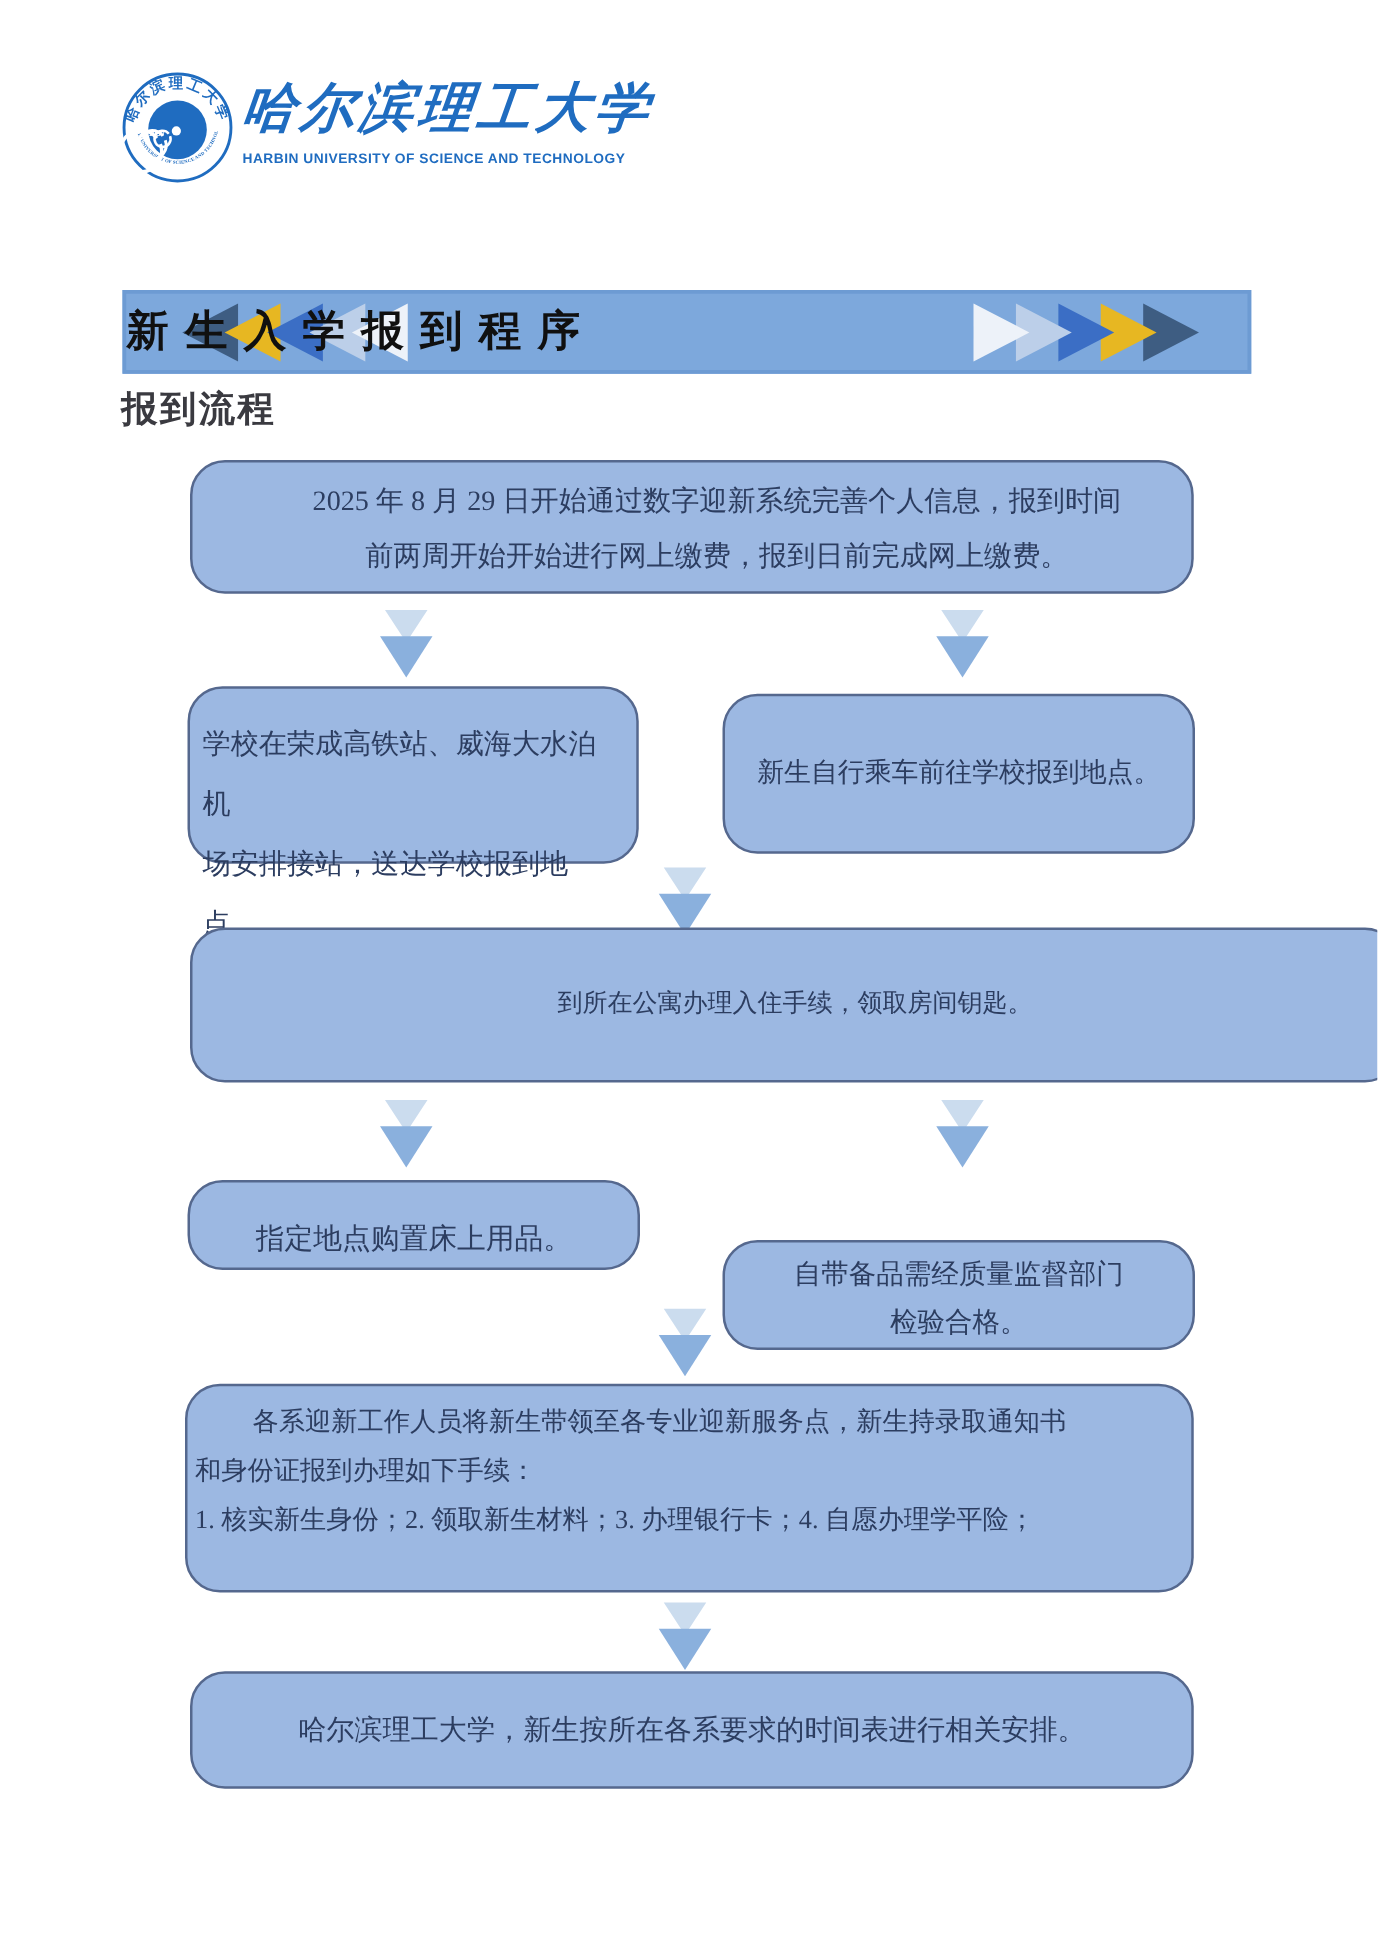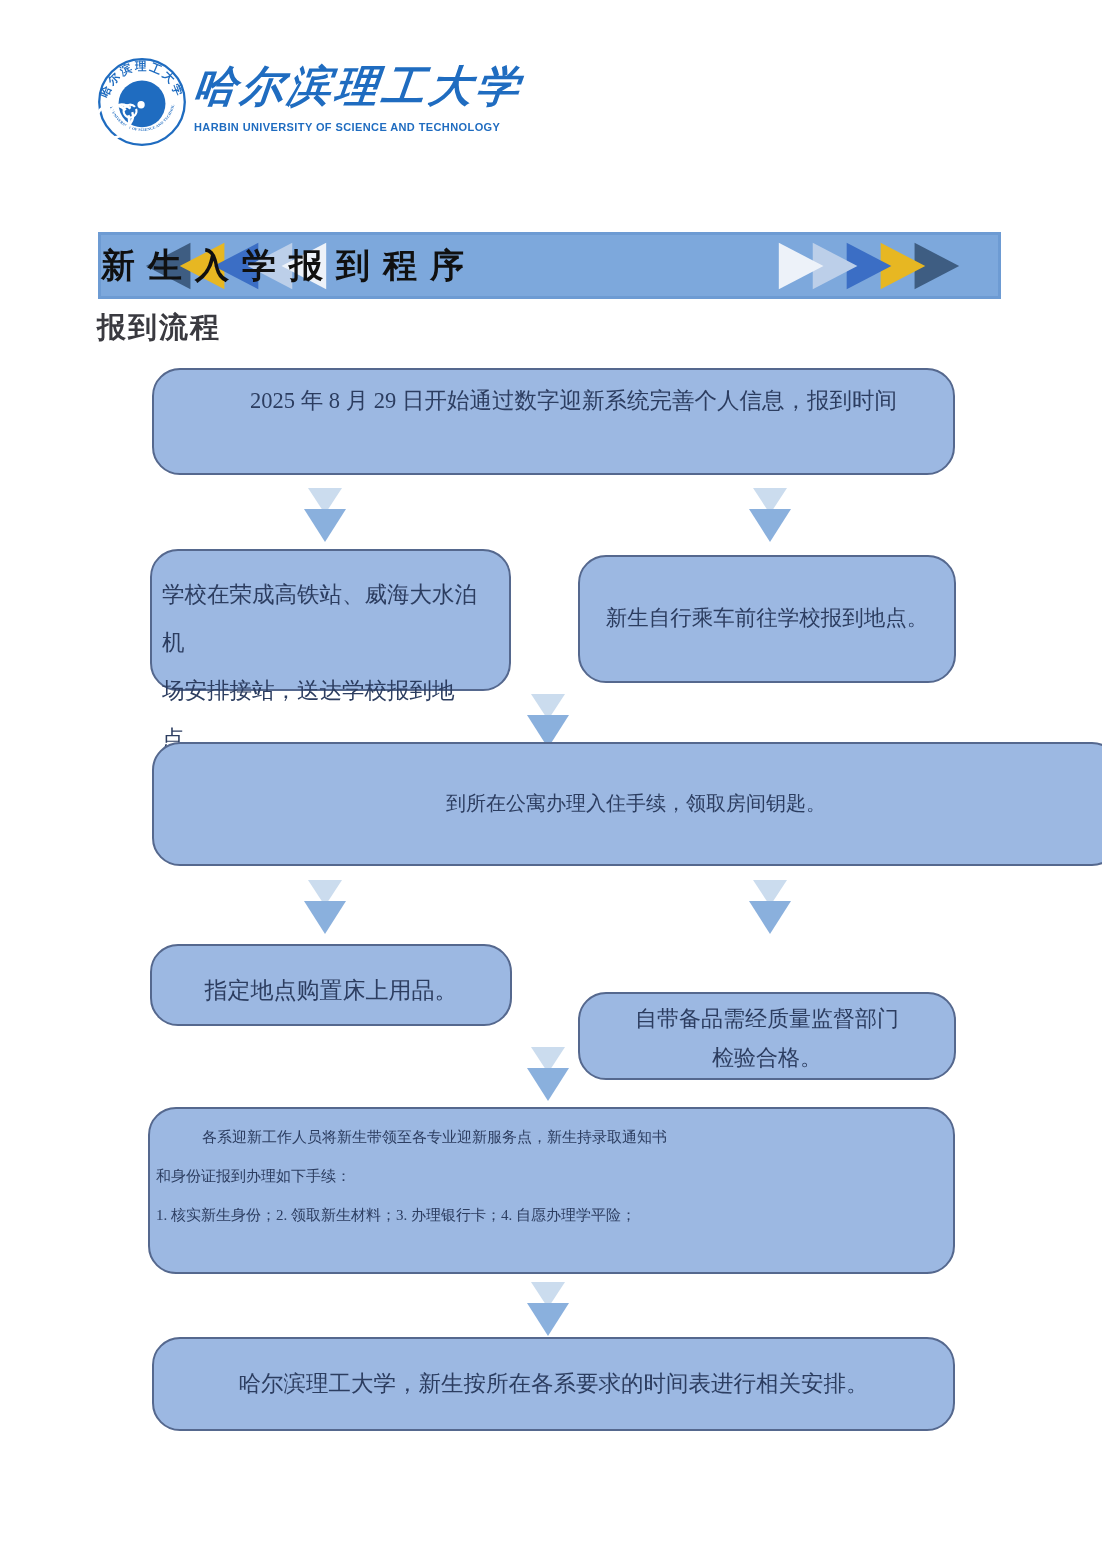--- a/index.html
+++ b/index.html
@@ -47,25 +47,25 @@
   }
   .flowbox .ln{margin:0;}
   #box1{left:152px;top:368px;width:803px;height:107px;padding-top:9px;font-size:22.5px;}
   #box1 .ln{line-height:44px;margin-left:40px;}
   #box2{left:150px;top:549px;width:361px;height:142px;padding:20px 10px 0 10px;font-size:22.5px;text-align:left;}
   #box2 .ln{line-height:48px;}
   #box3{left:578px;top:555px;width:378px;height:128px;font-size:21.5px;}
   #box3 .ln{line-height:123px;}
   #box4{left:152px;top:742px;width:968px;height:124px;font-size:20px;}
   #box4 .ln{line-height:119px;}
-  #box5{left:150px;top:944px;width:362px;height:82px;font-size:23px;}
+  #box5{left:150px;top:944px;width:362px;height:72px;font-size:23px;}
   #box5 .ln{line-height:89px;}
   #box6{left:578px;top:948px;width:378px;height:88px;padding-top:5px;font-size:22px;margin-top:44px;}
   #box6 .ln{line-height:39px;}
-  #box7{left:148px;top:1107px;width:807px;height:167px;padding:9px 8px 0 6px;font-size:15px;text-align:left;}
+  #box7{left:148px;top:1107px;width:807px;height:167px;padding:9px 8px 0 6px;font-size:21px;text-align:left;}
   #box7 .ln{line-height:39px;}
   #box7 .indent{text-indent:46px;}
   #box8{left:152px;top:1337px;width:803px;height:94px;font-size:22.5px;}
   #box8 .ln{line-height:89px;}
   
   .arrow{position:absolute;width:44px;height:56px;}
   .arrow .lt{fill:var(--arrow-light);}
   .arrow .dk{fill:var(--arrow-dark);}
   #arr1a{left:303px;top:487px;} #arr1b{left:748px;top:487px;}
   #arr2 {left:526px;top:693px;}
@@ -122,20 +122,21 @@
       <polygon points="76,2 76,54 126,28" style="fill: rgb(59, 110, 197);"></polygon>
       <polygon points="38,2 38,54 88,28" style="fill: rgb(188, 207, 233);"></polygon>
       <polygon points="0,2 0,54 50,28" style="fill: rgb(237, 242, 249);"></polygon>
     </svg>
   </div>
 
   <h2 class="section-heading">报到流程</h2>
 
   <div class="flowbox" id="box1">
     <p class="ln">2025 年 8 月 29 日开始通过数字迎新系统完善个人信息，报到时间</p>
+    <p class="ln">前两周开始开始进行网上缴费，报到日前完成网上缴费。</p>
   </div>
 
   <svg class="arrow" id="arr1a" viewBox="0 0 44 56">
     <polygon class="lt" points="5,1 39,1 22,27"></polygon>
       <polygon class="dk" points="1,22 43,22 22,55"></polygon>
   </svg>
   <svg class="arrow" id="arr1b" viewBox="0 0 44 56">
     <polygon class="lt" points="5,1 39,1 22,27"></polygon>
       <polygon class="dk" points="1,22 43,22 22,55"></polygon>
   </svg>

